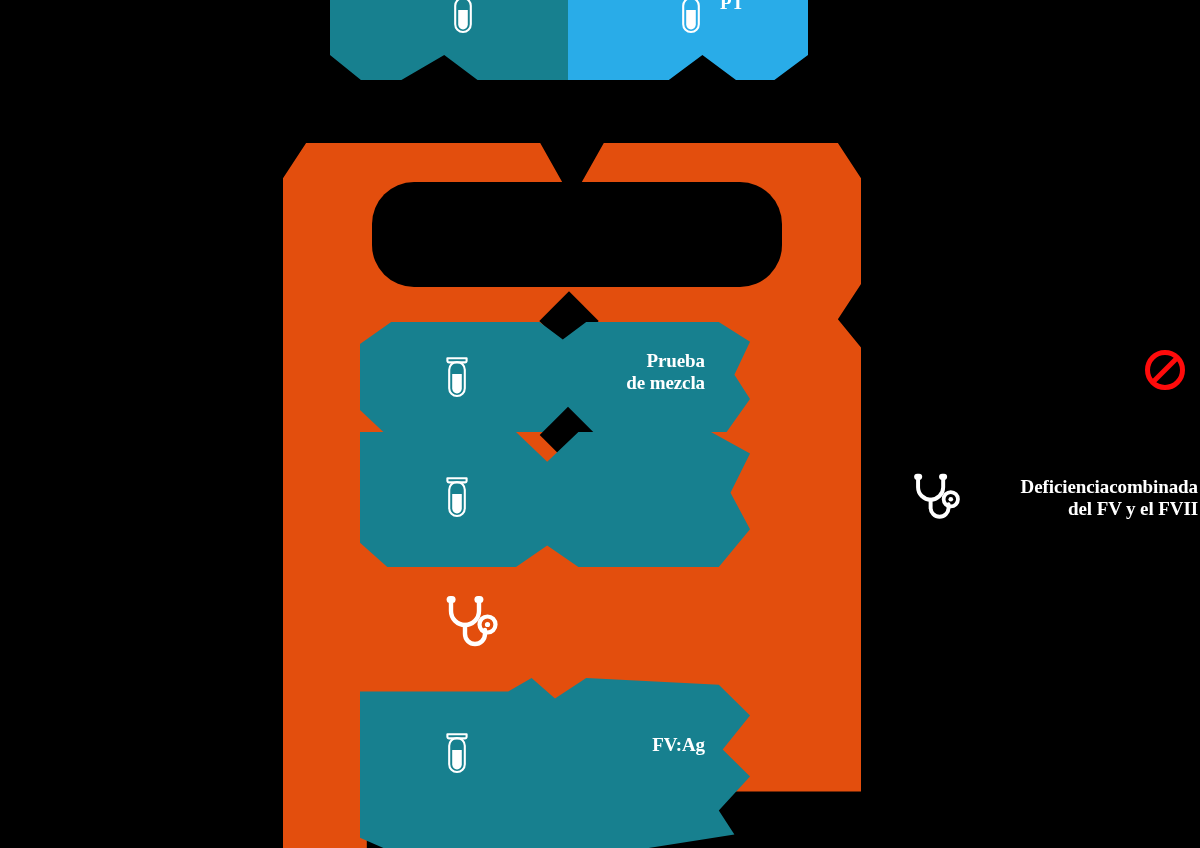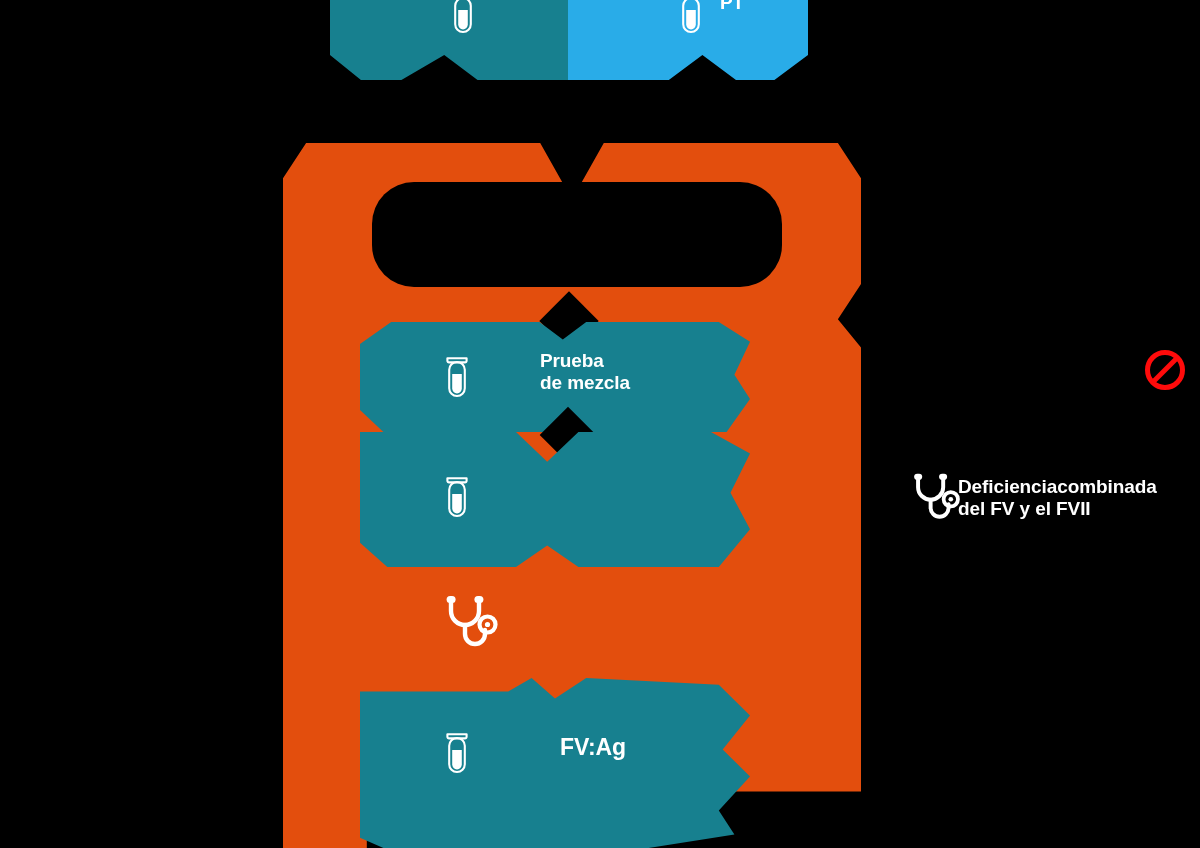--- a/index.html
+++ b/index.html
@@ -14,34 +14,35 @@
     overflow: hidden;
     font-family: "Liberation Sans", sans-serif;
   }
 
   #stage {
     position: absolute;
     left: 0; top: 0;
     width: 1072px;
     height: 848px;
     background: #000000;
+    font-family: Liberation Serif, serif;
   }
 
   
   .node {
     position: absolute;
     box-sizing: border-box;
   }
 
   .label {
     position: absolute;
     color: #ffffff;
     font-weight: bold;
     line-height: 1.18;
-    text-align: left;
+    text-align: right;
     white-space: pre-line;
     letter-spacing: -0.1px;
   }
 
   
   .box-aptt {
     left: 330px; top: -16px;
     width: 238px; height: 96px;
     background: #17808F;
     clip-path: polygon(0% 0%, 100% 0%, 100% 100%, 62% 100%, 48% 74%, 30% 100%, 13% 100%, 0% 74%);
@@ -191,21 +192,21 @@
       <circle cx="45.5" cy="29.5" r="2.6" fill="#ffffff"></circle>
     </svg>
   </div>
 
   <div class="node panel-fvag">
     <svg class="tube" style="left:84px; top:52px;" viewBox="0 0 26 46">
       <rect x="5.2" y="8" width="15.6" height="34" rx="7.8" fill="none" stroke="#ffffff" stroke-width="2.1"></rect>
       <path d="M3.4 4.2 h19.2 v2.6 a1.6 1.6 0 0 1 -1.6 1.6 h-16 a1.6 1.6 0 0 1 -1.6 -1.6 z" fill="none" stroke="#ffffff" stroke-width="2.1" stroke-linejoin="round"></path>
       <path d="M8.2 20 h9.6 v14.6 a4.8 4.8 0 0 1 -9.6 0 z" fill="#ffffff"></path>
     </svg>
-    <div class="label" style="left:200px; top:56px; width:145px; font-size:23px;">FV:Ag</div>
+    <div class="label" style="left:200px; top:56px; width:145px; font-size:19px;">FV:Ag</div>
   </div>
 
   <div class="dx-row" style="left:908px; top:468px; width:290px; height:70px;">
     <svg class="stetho" style="left:2px; top:4px; width:52px; height:50px;" viewBox="0 0 58 54">
       <path d="M9 4 v12 a14 14 0 0 0 28 0 v-12" fill="none" stroke="#ffffff" stroke-width="4.4" stroke-linecap="round"></path>
       <rect x="4.6" y="1" width="9" height="7" rx="3.5" fill="#ffffff"></rect>
       <rect x="32.4" y="1" width="9" height="7" rx="3.5" fill="#ffffff"></rect>
       <path d="M23 30 v9 a10 10 0 0 0 20 0 v-4" fill="none" stroke="#ffffff" stroke-width="4.4" stroke-linecap="round"></path>
       <circle cx="45.5" cy="29.5" r="8" fill="none" stroke="#ffffff" stroke-width="4.2"></circle>
       <circle cx="45.5" cy="29.5" r="2.6" fill="#ffffff"></circle>

